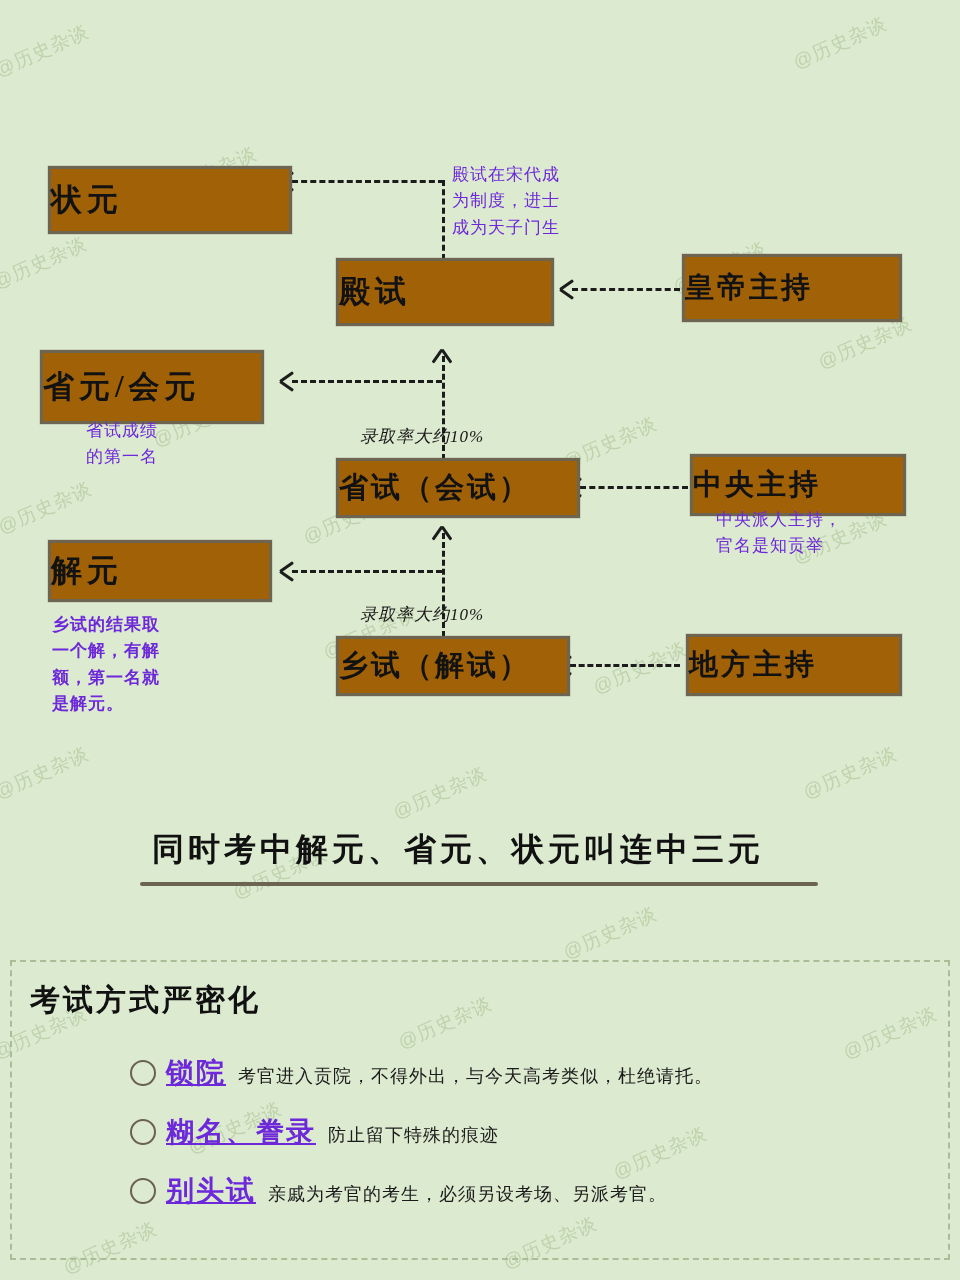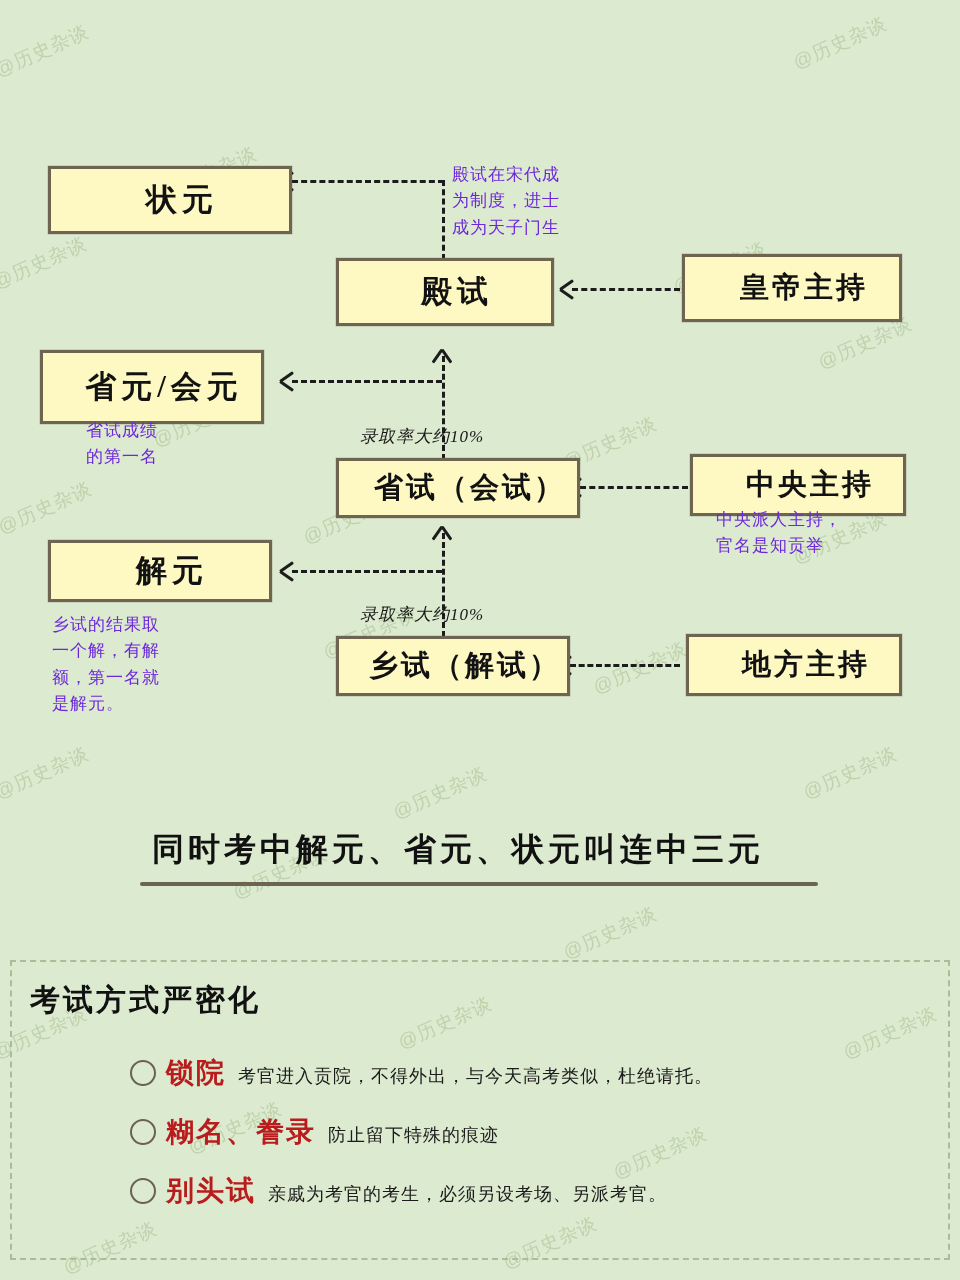--- a/index.html
+++ b/index.html
@@ -61,27 +61,25 @@
     font-weight: 700;
     letter-spacing: 4px;
     color: #111;
   }
 
   
   .box {
     position: absolute;
     box-sizing: border-box;
     border: 3px solid #6e6550;
-    background: #fef9c3;
+    background: #a16207;
     display: flex;
     align-items: center;
-    justify-content: center;
     z-index: 10;
     box-shadow: 0 0 0 0.5px rgba(110,101,80,.35);
-    padding-left: 24px;
   }
   .box span {
     font-size: 31px;
     letter-spacing: 5px;
     font-weight: 600;
     color: #121212;
   }
   .box.wide span { font-size: 29px; letter-spacing: 3px; }
 
   
@@ -197,22 +195,23 @@
     border-radius: 50%;
     flex: 0 0 auto;
     margin-right: 10px;
     position: relative;
     top: 4px;
   }
   .bullet-term {
     font-size: 28px;
     letter-spacing: 2px;
     font-weight: 600;
-    color: #b91c1c;
+    color: #6d28d9;
     white-space: nowrap;
+    text-decoration: underline;
   }
   .bullet-desc {
     font-size: 18px;
     letter-spacing: 1px;
     color: #1b1b1b;
     margin-left: 12px;
   }
 </style>
 </head>
 <body>
@@ -312,21 +311,21 @@
   <div class="note" style="left:452px; top:162px; width:180px;">殿试在宋代成
 为制度，进士
 成为天子门生</div>
 
   <div class="note" style="left:86px; top:418px; width:200px;">省试成绩
 的第一名</div>
 
   <div class="note" style="left:716px; top:507px; width:200px;">中央派人主持，
 官名是知贡举</div>
 
-  <div class="note" style="left:52px; top:612px; width:190px;">乡试的结果取
+  <div class="note" style="left:52px; top:612px; width:190px;font-weight:bold;">乡试的结果取
 一个解，有解
 额，第一名就
 是解元。</div>
 
   <div class="rate-label" style="left:360px; top:425px;">录取率大约10%</div>
 
   <div class="rate-label" style="left:360px; top:603px;">录取率大约10%</div>
 
   <div class="summary">
     <div class="text">同时考中解元、省元、状元叫连中三元</div>

